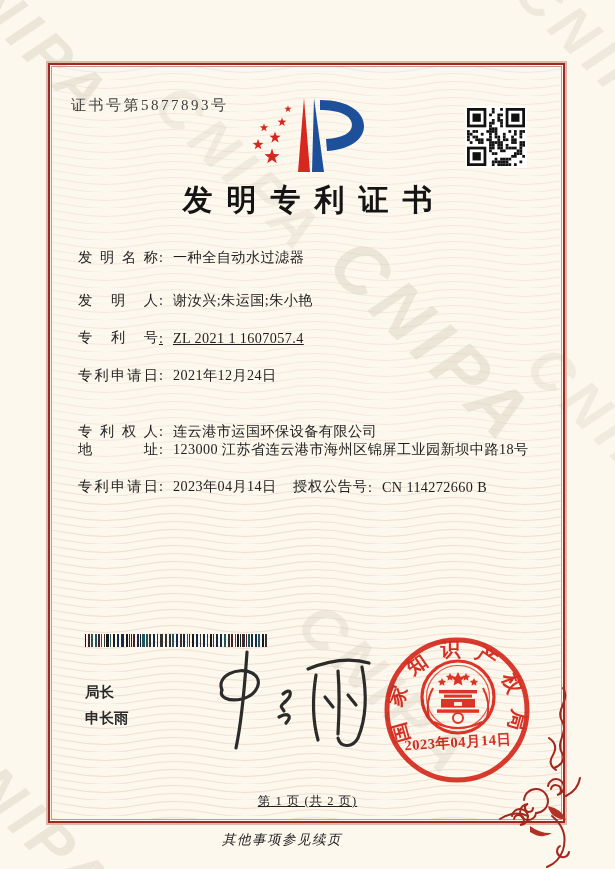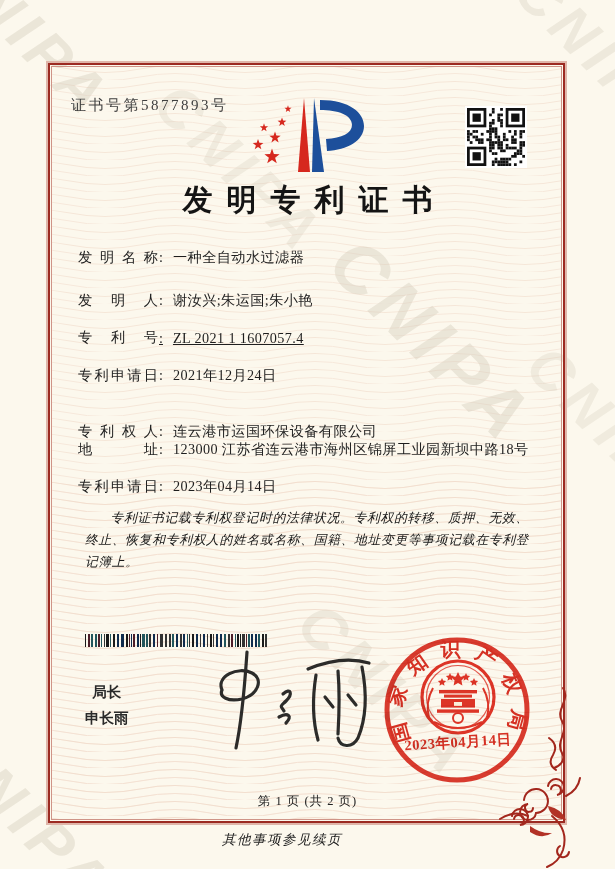--- a/index.html
+++ b/index.html
@@ -53,34 +53,34 @@
     position:absolute;left:85px;top:508px;width:444px;z-index:3;
     font-size:12.8px;line-height:21.8px;font-style:italic;
     letter-spacing:.6px;color:#161616;text-align:justify;
   }
   .legal p{margin:0;text-indent:2em;}
   
   .barcode{position:absolute;left:85px;top:634px;z-index:3;}
   .officer{
     position:absolute;left:85px;top:679px;z-index:3;
     font-family:"Liberation Sans","DejaVu Sans",sans-serif;
-    font-size:14.5px;font-weight:600;color:#2a2a2a;line-height:26px;text-align:center;
+    font-size:14.5px;font-weight:600;color:#2a2a2a;line-height:26px;
   }
   .decor{position:absolute;left:0;top:0;z-index:4;pointer-events:none;}
   
   .seal-svg{position:absolute;left:0;top:0;z-index:5;mix-blend-mode:multiply;pointer-events:none;}
   .seal-date{
     position:absolute;left:397px;top:733px;width:122px;z-index:6;
     text-align:center;font-size:14.5px;font-weight:600;color:#d93226;
     transform:rotate(-3.5deg);letter-spacing:.5px;mix-blend-mode:multiply;
   }
   
   .page-footer{
     position:absolute;left:0;top:793px;width:615px;z-index:3;
-    text-align:center;font-size:12.5px;color:#222;letter-spacing:1px;
+    text-align:center;font-size:12.5px;color:#222;letter-spacing:1px;text-decoration:underline;
   }
   .cont-note{
     position:absolute;left:0;top:831px;width:546px;z-index:3;
     text-align:center;font-size:13.5px;font-style:italic;color:#1d1d1d;letter-spacing:1.5px;margin-left:9px;
   }
   .waves{position:absolute;left:0;top:0;z-index:0;pointer-events:none;}
 </style>
 </head>
 <body>
 
@@ -269,24 +269,26 @@
   <span class="flabel">专利申请日</span><span class="fcolon">:</span><span class="fvalue">2021年12月24日</span>
 </div>
 <div class="frow" style="top:402px;margin-top:20px;">
   <span class="flabel">专 利 权 人</span><span class="fcolon">:</span><span class="fvalue">连云港市运国环保设备有限公司</span>
 </div>
 <div class="frow" style="top:440px;">
   <span class="flabel">地 址</span><span class="fcolon">:</span><span class="fvalue">123000 江苏省连云港市海州区锦屏工业园新坝中路18号</span>
 </div>
 <div class="frow" style="top:477px;">
   <span class="flabel">专利申请日</span><span class="fcolon">:</span><span class="fvalue">2023年04月14日</span>
+  <span class="fpair2">
+    <span class="flabel">授权公告号</span><span class="fcolon">:</span><span class="fvalue">CN 114272660 B</span>
+  </span>
 </div>
 
 <div class="legal">
-  <p>专利证书记载专利权登记时的法律状况。专利权的转移、质押、无效、终止、恢复和专利权人的姓名或名称、国籍、地址变更等事项记载在专利登记簿上。</p>
 </div>
 
 <svg class="barcode" id="bcsvg" width="186" height="13">
     <rect x="0" y="0" width="1" height="13" fill="#1a1a1a"></rect>
     <rect x="3" y="0" width="2" height="13" fill="#4e1f2a"></rect>
     <rect x="6" y="0" width="2" height="13" fill="#23565c"></rect>
     <rect x="10" y="0" width="2" height="13" fill="#23565c"></rect>
     <rect x="13" y="0" width="2" height="13" fill="#4e1f2a"></rect>
     <rect x="16" y="0" width="1" height="13" fill="#23565c"></rect>
     <rect x="19" y="0" width="1" height="13" fill="#333"></rect>

